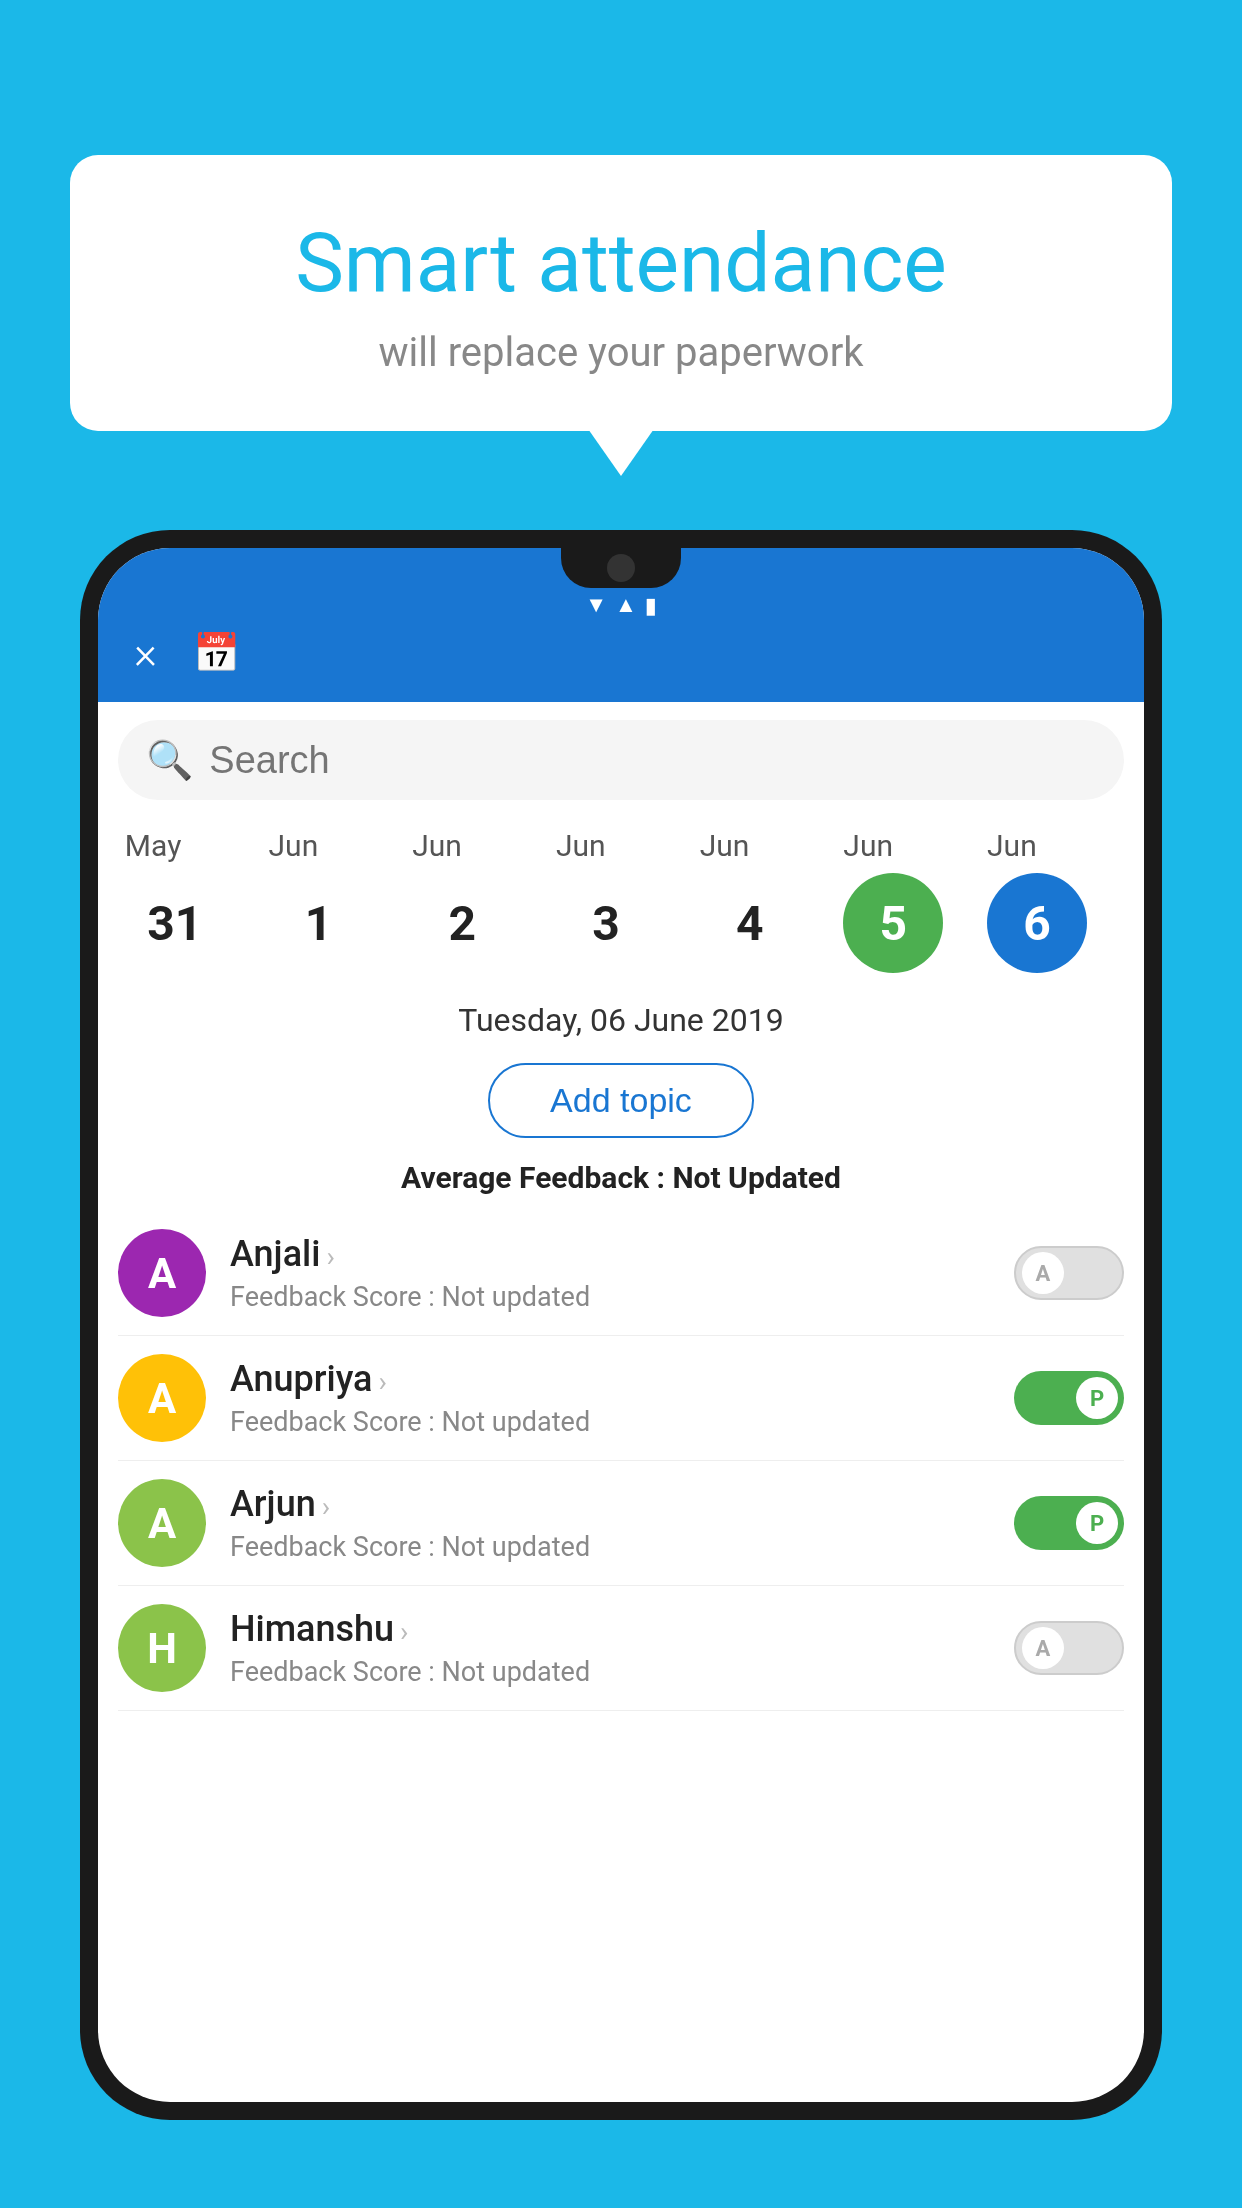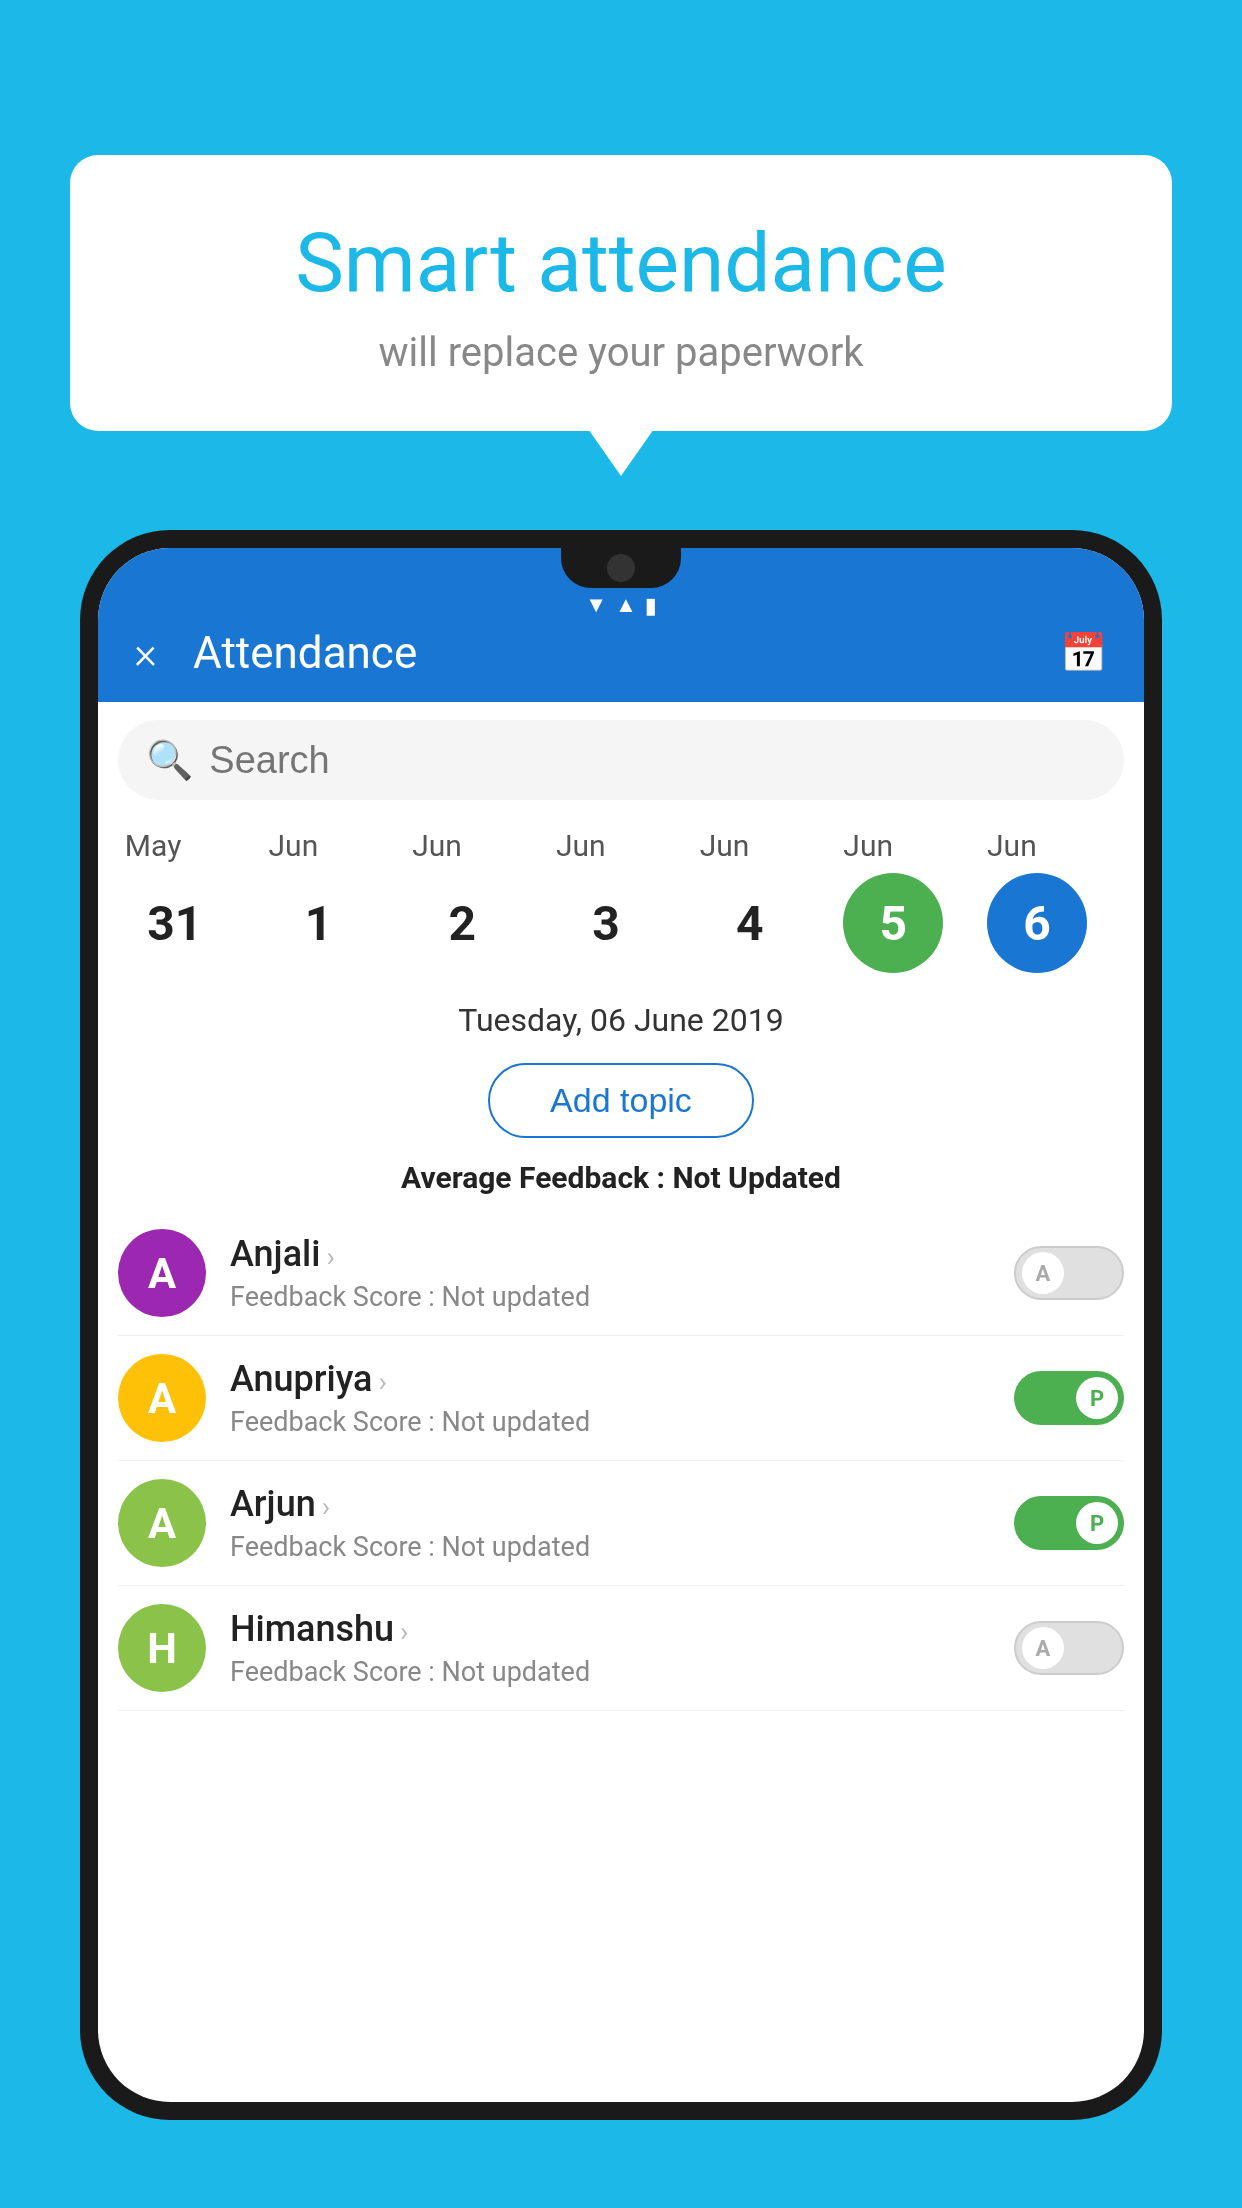--- a/index.html
+++ b/index.html
@@ -349,21 +349,20 @@
         <span class="status-time">14:29</span>
         <div class="status-icons">
           <span class="status-icon">▼</span>
           <span class="status-icon">▲</span>
           <span class="status-icon">▮</span>
         </div>
       </div>
 
       <div class="app-bar">
         <span class="app-bar-close">×</span>
-        <span class="app-bar-title">Attendance</span>
         <span class="app-bar-calendar">📅</span>
       </div>
 
       <div class="search-container">
         <span class="search-icon-wrap">🔍</span>
         <input class="search-input" type="text" placeholder="Search" style="">
       </div>
 
       <div class="date-picker">
         <div class="date-months" id="date-months-row">

